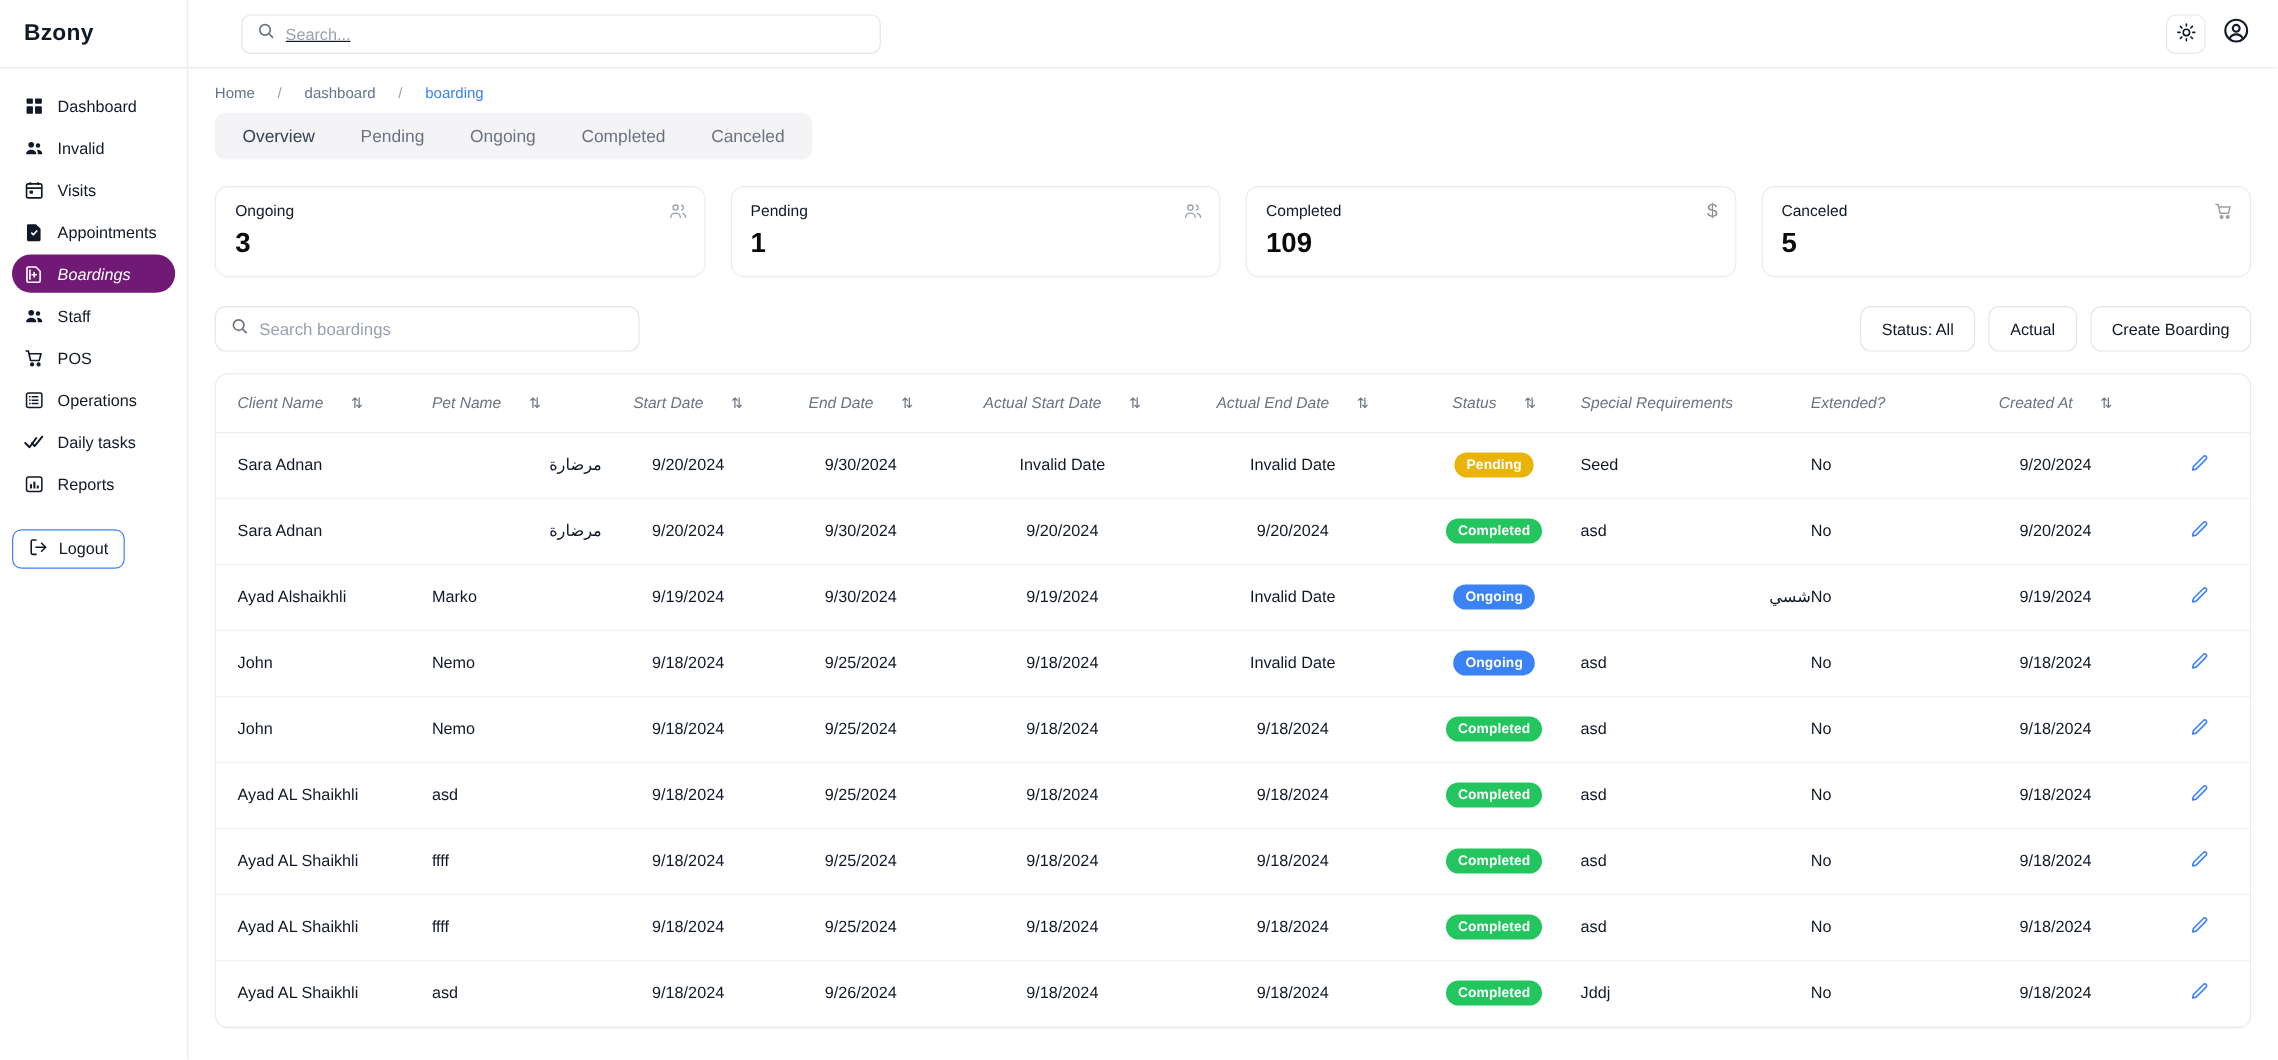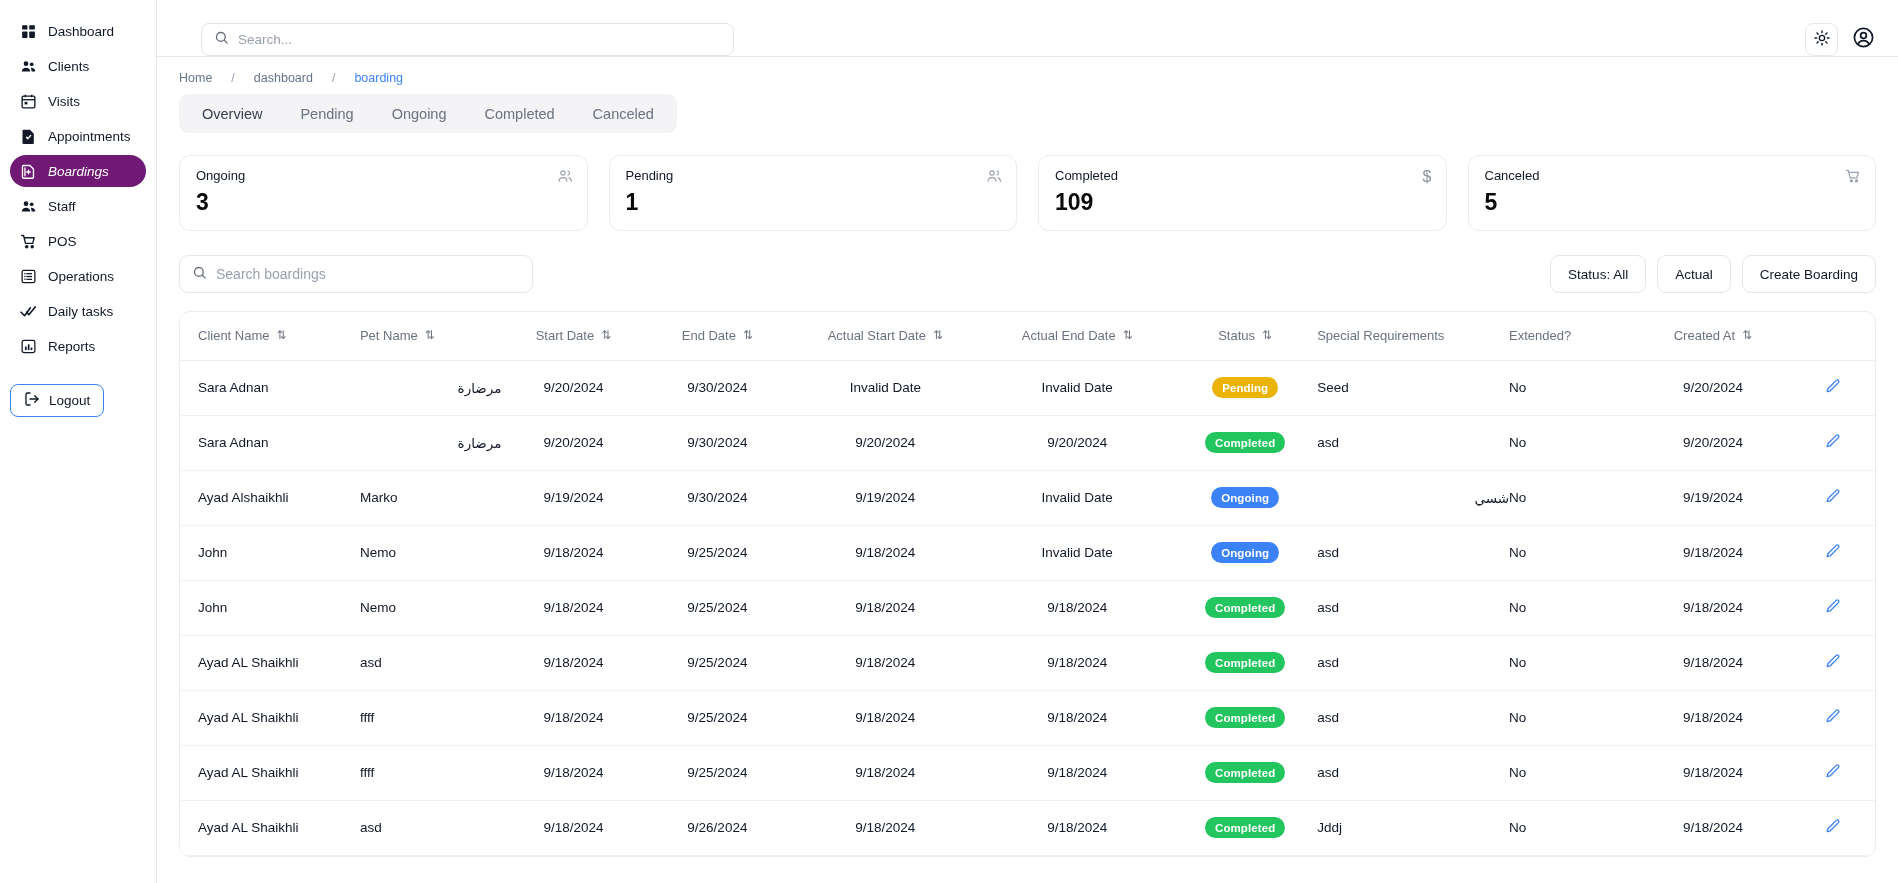--- a/index.html
+++ b/index.html
@@ -46,23 +46,24 @@
     border: 1px solid #3b82f6; border-radius: 8px;
     font-size: 13.5px; color: #111827; background: #fff; cursor: pointer;
   }
   .logout-btn svg { width: 16px; height: 16px; }
 
   
   .main { flex: 1; display: flex; flex-direction: column; min-width: 0; }
   .topbar {
     height: 57px; min-height: 57px;
     border-bottom: 1px solid #e8e8ec;
-    display: flex; align-items: flex-end;
+    display: flex; align-items: center;
     padding: 0 22px 0 22px;
     background: #fff;
+    text-decoration: underline;
   }
   .topsearch {
     width: 533px; height: 33px;
     border: 1px solid #e4e4e8; border-radius: 8px;
     display: flex; align-items: center; gap: 9px;
     padding: 0 12px; margin-left: 22px;
     background: #fff;
   }
   .topsearch input {
     border: 0; outline: 0; font-size: 13.5px; width: 100%;
@@ -130,21 +131,21 @@
     margin-top: 18px;
     border: 1px solid #ececf0; border-radius: 11px;
     background: #fff; overflow: hidden;
   }
   table { width: 100%; border-collapse: collapse; table-layout: fixed; }
   thead th {
     font-size: 13px; font-weight: 500; color: #6b7280;
     text-align: left; padding: 15px 0; height: 48px;
     border-bottom: 1px solid #ececf0; white-space: nowrap;
   }
-  thead th .hl { display: inline-flex; gap: 7px; cursor: pointer; }
+  thead th .hl { display: inline-flex; align-items: center; gap: 23px; cursor: pointer; font-style: italic; }
   .sorticon { font-size: 12px; color: #6b7280; }
   tbody td {
     font-size: 13.5px; color: #111827; padding: 0; height: 55px;
     border-bottom: 1px solid #f1f1f4; white-space: nowrap;
   }
   tbody tr:last-child td { border-bottom: 1px solid #f1f1f4; }
   .col-client { width: 150px; padding-left: 18px !important; }
   .col-pet { width: 118px; }
   .col-sd { width: 120px; }
   .col-ed { width: 120px; }
@@ -169,20 +170,21 @@
   .edit-icon { color: #3b82f6; cursor: pointer; display: inline-flex; }
   .edit-icon svg { width: 16px; height: 16px; }
   .rtl { direction: rtl; unicode-bidi: embed; }
 </style>
 </head>
 <body>
 
 <div class="app">
 
   <aside class="sidebar">
+    <div class="brand">Bzony</div>
     <nav class="nav" id="nav">
         <div class="nav-item">
           <span class="ico">
             <svg viewBox="0 0 24 24" fill="currentColor">
               <rect x="3" y="3" width="7.5" height="6" rx="1"></rect>
               <rect x="13" y="3" width="8" height="6" rx="1"></rect>
               <rect x="3" y="12" width="7.5" height="9" rx="1"></rect>
               <rect x="13" y="12" width="8" height="9" rx="1"></rect>
             </svg>
           </span>
@@ -190,21 +192,21 @@
         </div>
         <div class="nav-item">
           <span class="ico">
             <svg viewBox="0 0 24 24" fill="currentColor">
               <circle cx="8.5" cy="8" r="3.3"></circle>
               <circle cx="16.5" cy="8.8" r="2.6"></circle>
               <path d="M2.5 19c0-3.3 2.7-5.3 6-5.3s6 2 6 5.3z"></path>
               <path d="M15.4 13.9c2.9 0 6.1 1.3 6.1 5.1h-5z"></path>
             </svg>
           </span>
-          <span>Clients</span>
+          <span>Invalid</span>
         </div>
         <div class="nav-item">
           <span class="ico">
             <svg viewBox="0 0 24 24" fill="none" stroke="currentColor" stroke-width="1.9">
               <rect x="3" y="4.5" width="18" height="16.5" rx="2"></rect>
               <line x1="3" y1="9.5" x2="21" y2="9.5"></line>
               <line x1="7.5" y1="2.5" x2="7.5" y2="6"></line>
               <line x1="16.5" y1="2.5" x2="16.5" y2="6"></line>
               <rect x="6.5" y="12.5" width="4" height="3.6" fill="currentColor" stroke="none"></rect>
             </svg>

